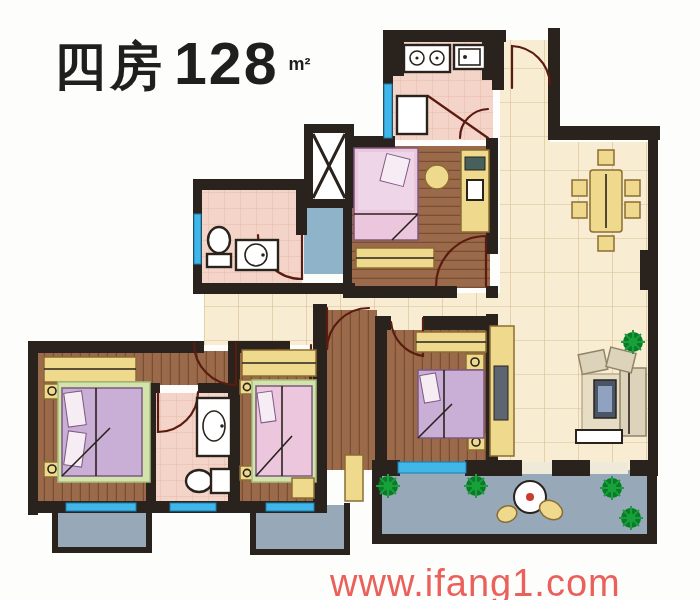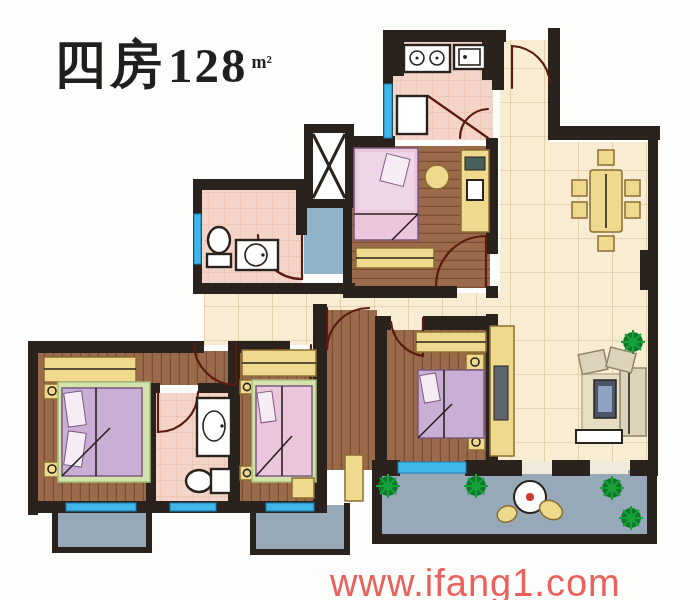--- a/index.html
+++ b/index.html
@@ -1,22 +1,22 @@
 <!DOCTYPE html>
 <html style="--c-wall: #2a231d; --c-tile: #f8ecd2; --c-tileLine: #d8bf92; --c-wood: #9b6a4b; --c-woodLine: #7a4e33; --c-pink: #f4d4c8; --c-pinkLine: #e7bcab; --c-window: #41b7e9; --c-windowDark: #1a7fb0; --c-balcony: #97a9b8; --c-shaft: #8fb4ca; --c-furn: #eed98d; --c-furnLine: #8a6d33; --c-bedA: #c9aed6; --c-bedB: #ecc6dc; --c-bedLine: #7d5880; --c-rug: #d2e4ab; --c-white: #ffffff; --c-plant: #17a13b; --c-plantDark: #0c7a28; --c-door: #5a1b10; --c-sofa: #dcd3ba; --c-sofaLine: #8f8668; --c-coffee: #4a5668; --c-watermark: #e9544e; --c-ink: #1f1f1f;"><head>
 <meta charset="utf-8">
 <style>
   html,body{margin:0;padding:0;background:#ffffff;}
   .stage{position:relative;width:700px;height:600px;background:#fdfdfc;overflow:hidden;
          font-family:"Liberation Sans",sans-serif;}
   svg{position:absolute;left:0;top:0;}
   .title{position:absolute;left:54px;top:30px;display:flex;align-items:baseline;
-         color:var(--c-ink);font-family:Liberation Serif, serif;font-weight:700;}
+         color:var(--c-ink);font-family:Liberation Sans, sans-serif;font-weight:700;gap:6px;}
   .t-cn{font-size:52px;letter-spacing:4px;}
-  .t-num{font-size:49px;margin-left:2px;letter-spacing:2px;}
+  .t-num{font-size:59px;margin-left:2px;letter-spacing:2px;}
   .t-unit{font-size:18px;margin-left:4px;position:relative;top:-14px;}
   .watermark{position:absolute;left:330px;top:562px;font-size:38px;letter-spacing:1px;
          color:var(--c-watermark);opacity:.92;font-family:"Liberation Sans",sans-serif;}
   
   .f-tile{fill:var(--c-tile);} .l-tile{stroke:var(--c-tileLine);stroke-width:1.2;fill:none;}
   .f-wood{fill:var(--c-wood);} .l-wood{stroke:var(--c-woodLine);stroke-width:1.6;}
   .f-pink{fill:var(--c-pink);} .l-pink{stroke:var(--c-pinkLine);stroke-width:1;fill:none;}
   .wall{fill:var(--c-wall);}
   .win{fill:var(--c-window);stroke:var(--c-windowDark);stroke-width:1;}
   .gap{fill:#efe9da;}

